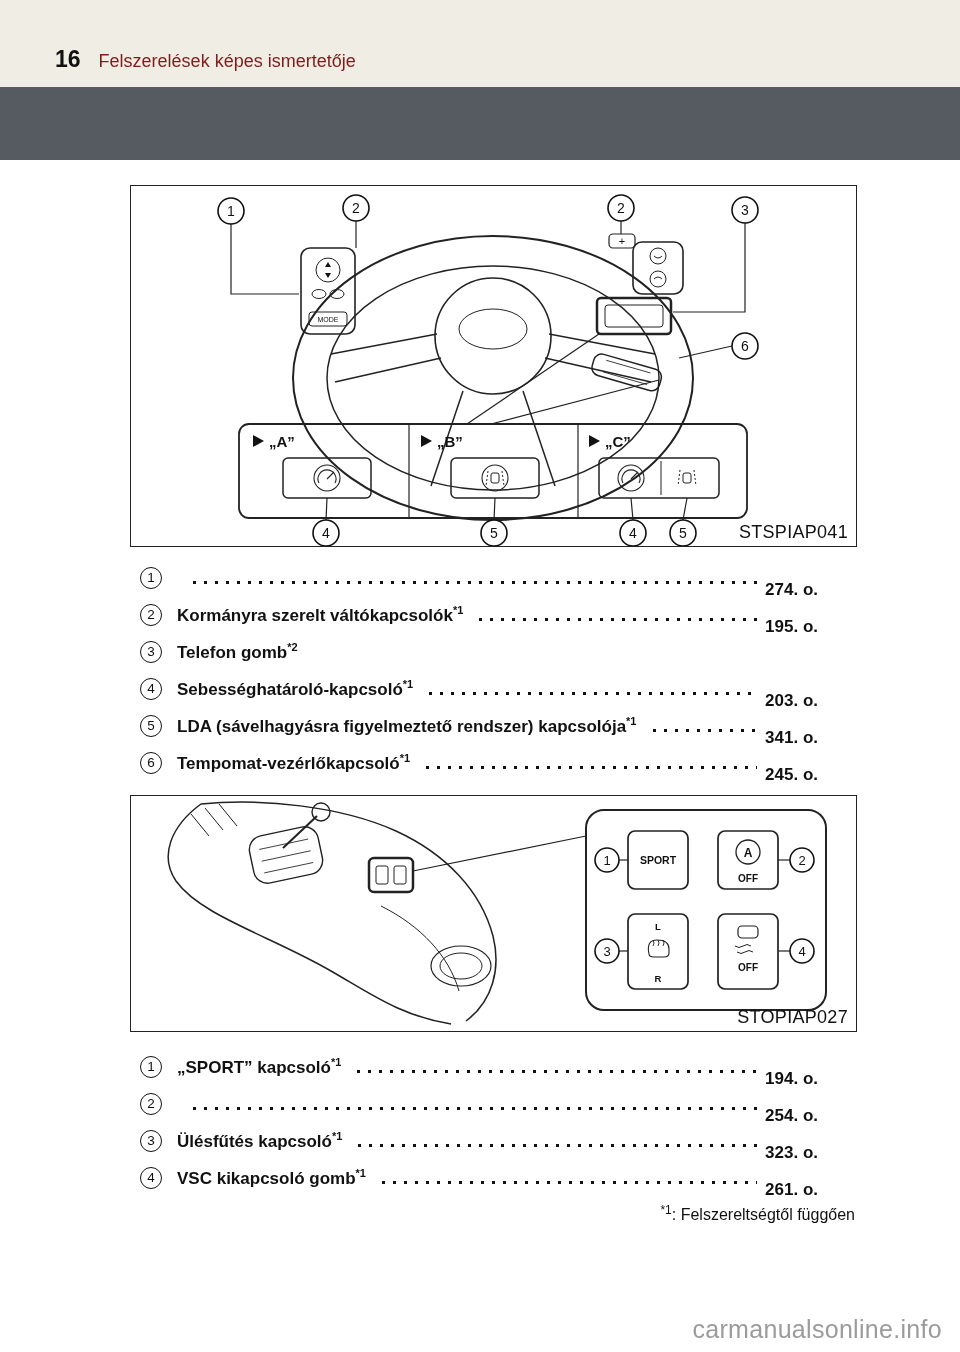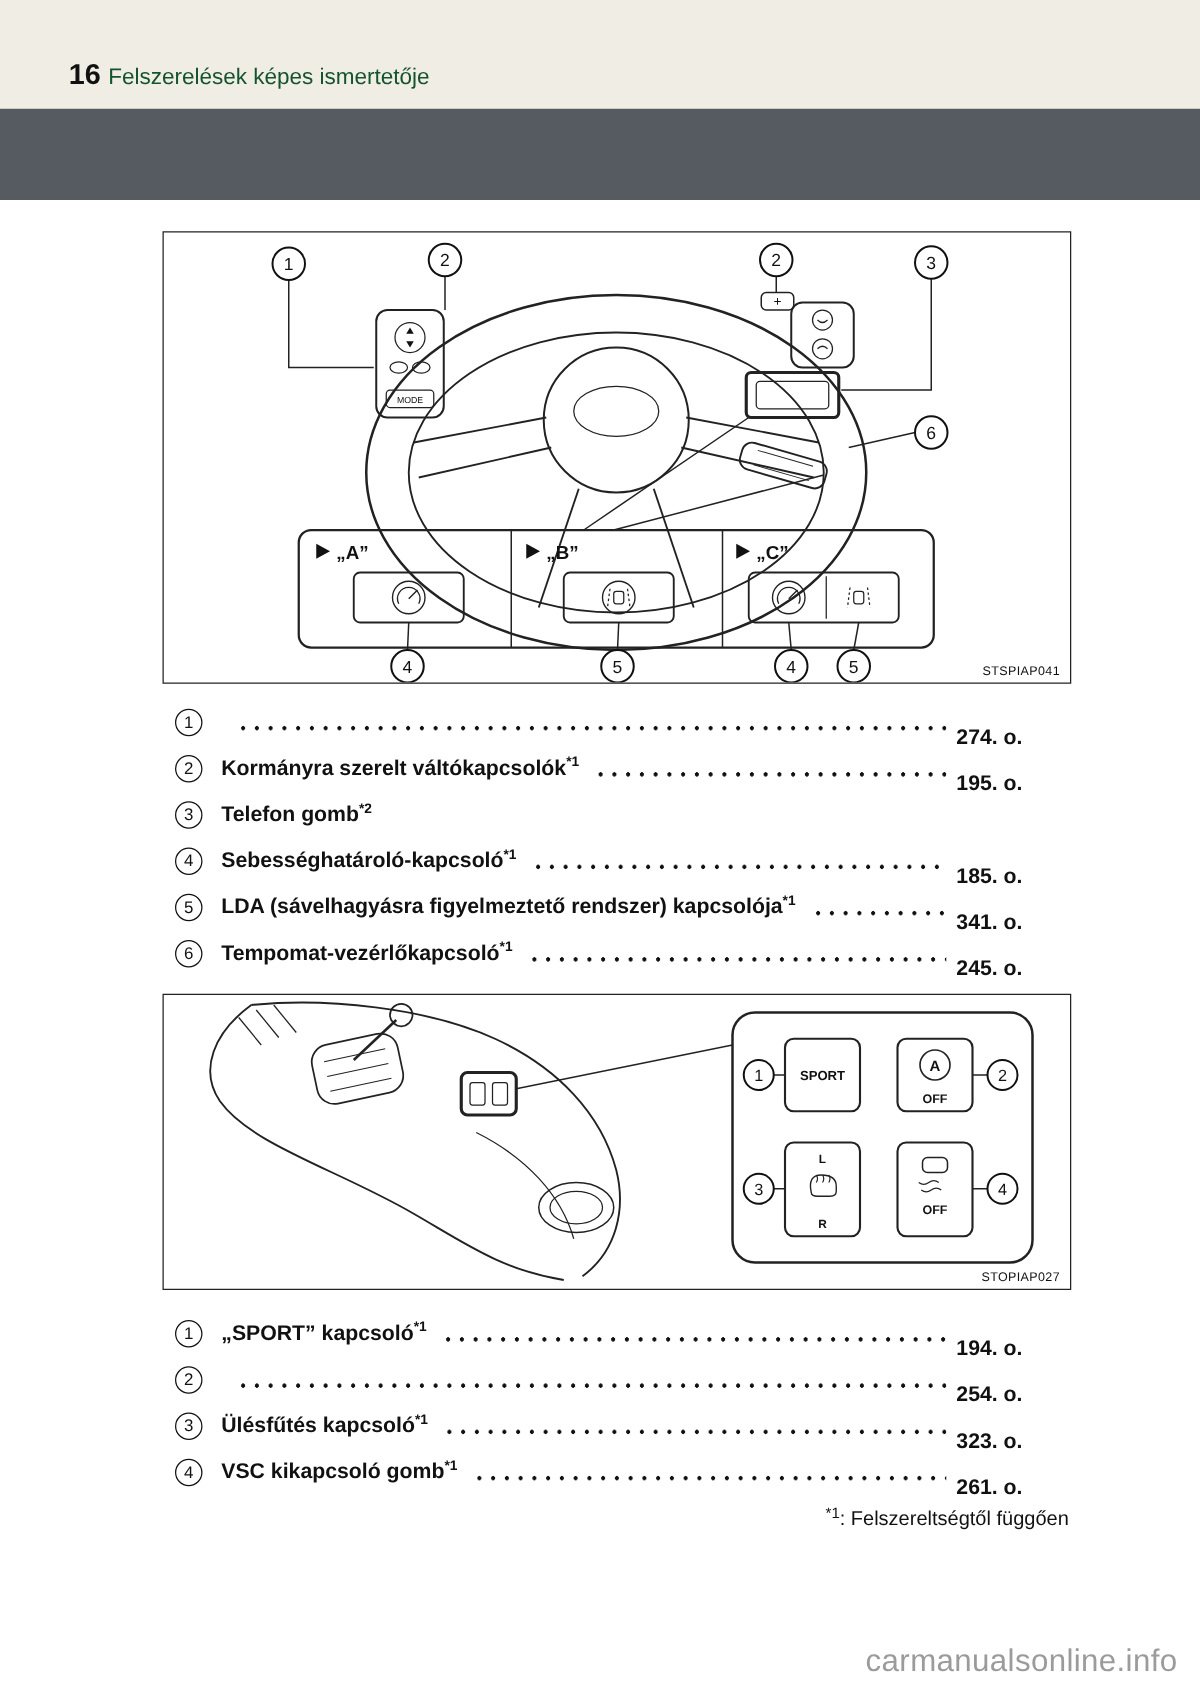--- a/index.html
+++ b/index.html
@@ -2,29 +2,29 @@
 <html><head>
 <meta charset="utf-8">
 <style>
   html,body { margin:0; padding:0; }
   body {
     width:960px; height:1352px; position:relative;
     background:#ffffff; overflow:hidden;
     font-family:"Liberation Sans", sans-serif; color:#111;
   }
   .topstrip { height:87px; background:#f0ede5; display:flex; align-items:flex-end; }
-  .hdr { display:flex; align-items:baseline; gap:6px; padding:0 0 14px 55px; }
+  .hdr { display:flex; align-items:baseline; gap:18px; padding:0 0 14px 55px; }
   .hdr .pgnum { font-size:23px; font-weight:bold; color:#111; }
-  .hdr .title { font-size:18px; color:#14532d; }
+  .hdr .title { font-size:18px; color:#7f1d1d; }
   .banner { height:73px; background:#565b62; }
 
   .content { padding-left:130px; width:725px; }
   .figure { border:1.6px solid #222; background:#fff; position:relative; width:725px; box-sizing:content-box; }
   .figure svg { display:block; }
-  .figcap { position:absolute; right:8px; bottom:3px; font-size:10px; color:#111; letter-spacing:0.3px; }
+  .figcap { position:absolute; right:8px; bottom:3px; font-size:18px; color:#111; letter-spacing:0.3px; }
 
   svg text { font-family:"Liberation Sans", sans-serif; fill:#111; }
   .ln { stroke:#222; fill:none; }
 
   .list { margin:12px 0 0 10px; width:678px; }
   .li-row { display:flex; align-items:center; height:37px; font-size:17px; font-weight:bold; }
   .num {
     flex:0 0 auto; width:22px; height:22px; border:1.5px solid #111; border-radius:50%;
     display:flex; align-items:center; justify-content:center;
     font-size:13.5px; font-weight:400; margin-right:15px; box-sizing:border-box;
@@ -201,21 +201,21 @@
       <span class="pg">195. o.</span>
     </div>
     <div class="li-row">
       <span class="num">3</span>
       <span class="lbl"><span>Telefon gomb</span><sup>*2</sup></span>
     </div>
     <div class="li-row">
       <span class="num">4</span>
       <span class="lbl"><span>Sebességhatároló-kapcsoló</span><sup>*1</sup></span>
       <span class="leader"></span>
-      <span class="pg">185. o.</span>
+      <span class="pg">203. o.</span>
     </div>
     <div class="li-row">
       <span class="num">5</span>
       <span class="lbl"><span>LDA (sávelhagyásra figyelmeztető rendszer) kapcsolója</span><sup>*1</sup></span>
       <span class="leader"></span>
       <span class="pg">341. o.</span>
     </div>
     <div class="li-row">
       <span class="num">6</span>
       <span class="lbl"><span>Tempomat-vezérlőkapcsoló</span><sup>*1</sup></span>

